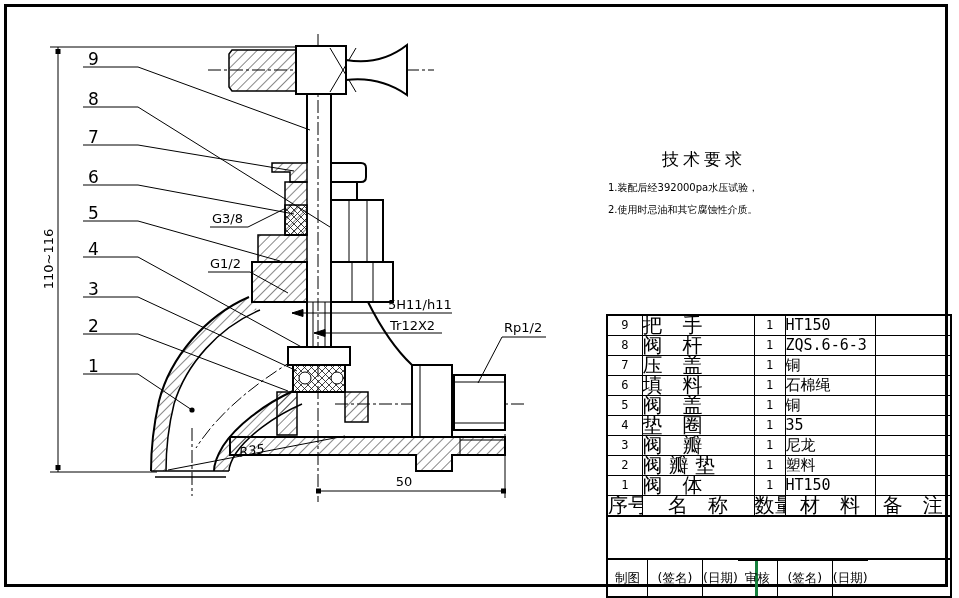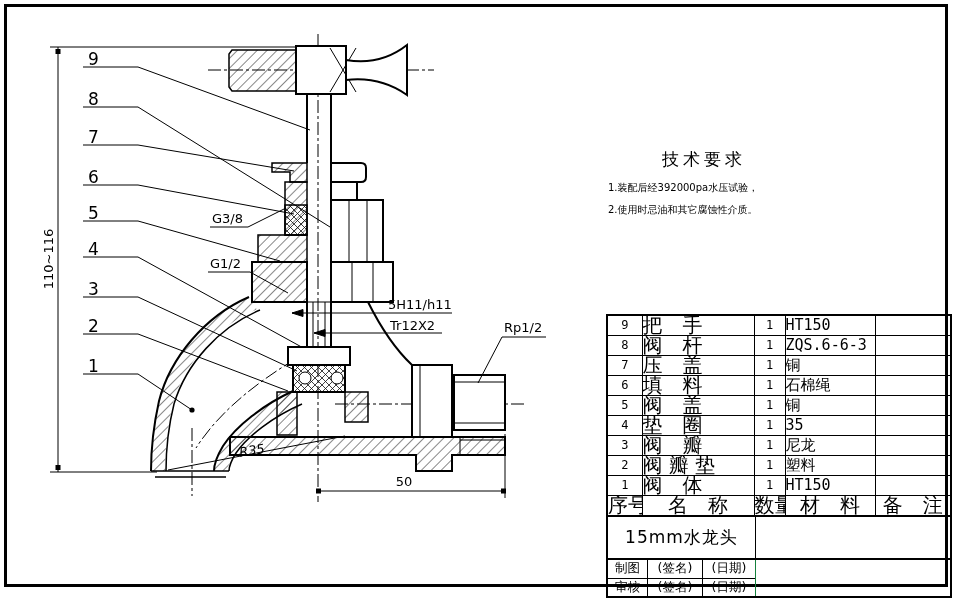--- a/index.html
+++ b/index.html
@@ -35,21 +35,21 @@
   .tb-r{display:flex;flex:1;}
   .tb-r + .tb-r{border-top:1px solid #000;}
   .tb-cell{border-right:1px solid #000;display:flex;align-items:center;
            justify-content:center;font-size:13px;overflow:hidden;white-space:nowrap;}
   .tb-cell:last-child{border-right:none;}
   .w65{width:64px;} .w57{width:56px;} .w33{width:32px;} .w40{flex:1;}
   .mono{font-family:"DejaVu Sans Mono",monospace;font-size:12px;}
   .sz12{font-size:12px;}
 
   .sig{display:flex;border:2px solid #000;border-top:none;height:36px;}
-  .sig-left{width:147px;border-right:1px solid #15803d;display:flex;flex-direction:column;}
+  .sig-left{width:147px;border-right:3px solid #15803d;display:flex;flex-direction:row;}
   .sig-row{display:flex;flex:1;}
   .sig-row + .sig-row{border-top:1px solid #000;}
   .sig-cell{border-right:1px solid #000;display:flex;align-items:center;justify-content:center;
             font-size:12.5px;overflow:hidden;white-space:nowrap;}
   .sg1{width:39px;} .sg2{width:54px;} .sg3{flex:1;border-right:none;}
   .sig-school{flex:1;display:flex;align-items:center;justify-content:center;
               font-size:18px;letter-spacing:2px;}
 </style>
 </head>
 <body>
@@ -281,21 +281,20 @@
           <td>序号</td>
           <td>名　称</td>
           <td>数量</td>
           <td>材　料</td>
           <td>备　注</td>
         </tr>
   </tbody>
     </table>
 
   <div class="tb">
-    <div class="tb-title">15mm水龙头</div>
   </div>
 
   <div class="sig">
     <div class="sig-left">
       <div class="sig-row">
         <div class="sig-cell sg1">制图</div>
         <div class="sig-cell sg2">(签名)</div>
         <div class="sig-cell sg3">(日期)</div>
       </div>
       <div class="sig-row">

